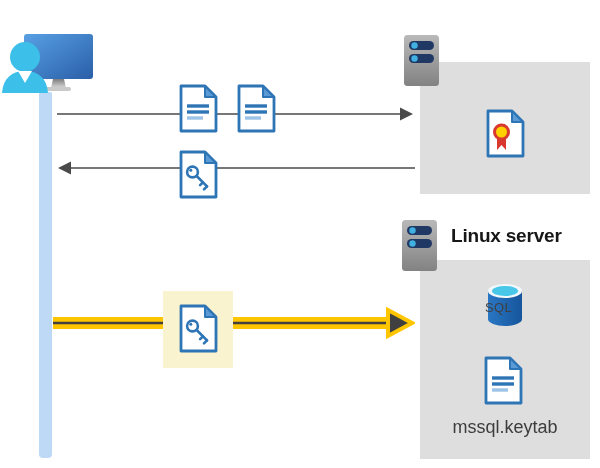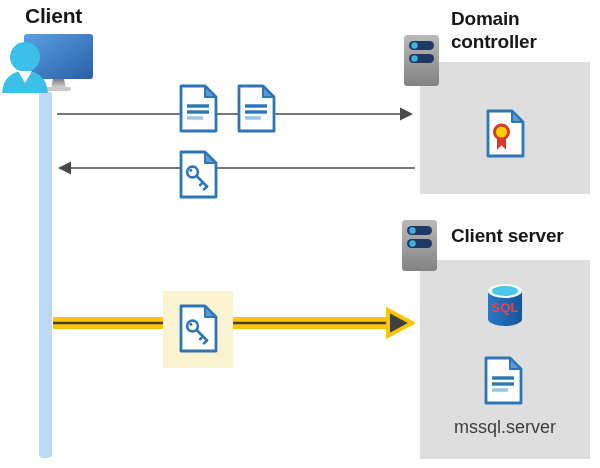--- a/index.html
+++ b/index.html
@@ -23,21 +23,21 @@
   .keyline { stroke:var(--doc-blue); stroke-width:2.6; fill:none; stroke-linecap:round; }
   .f-pill { fill:var(--server-pill); }
   .f-dot  { fill:var(--server-dot); }
   .f-cyan { fill:var(--person-cyan); }
   .arrowline { stroke:var(--arrow-gray); stroke-width:1.6; }
   .arrowhead { fill:var(--arrow-gray); }
   .band-y { stroke:var(--yellow-band); stroke-width:12; }
   .band-d { stroke:var(--yellow-head); stroke-width:2.6; }
   .head-y { fill:var(--yellow-head); stroke:var(--yellow-band); stroke-width:4; stroke-linejoin:miter; }
 
-  .sql-text { color:#ef4444; font-weight:bold; font-size:13px; text-align:center; letter-spacing:0.3px; }
+  .sql-text { color:#404040; font-weight:normal; font-size:13px; text-align:left; letter-spacing:0.3px; }
 </style>
 </head>
 <body>
 
 <svg width="0" height="0" style="position:absolute" aria-hidden="true">
   <defs>
     <linearGradient id="grad-mon" x1="0" y1="0" x2="1" y2="1">
       <stop offset="0" stop-color="#58a0e3"></stop>
         <stop offset="1" stop-color="#2a5fa8"></stop>
     </linearGradient>
@@ -162,23 +162,21 @@
   <div class="abs sql-text" style="left:485px; top:300px; width:40px;">SQL</div>
 
   <svg class="abs" style="left:483px; top:356px;" width="41" height="49" viewBox="0 0 41 49">
     <path class="doc-body" d="M3 2 H27 L38 13 V47 H3 Z"></path>
     <path class="doc-fold" d="M27 2 V13 H38 Z"></path>
     <line class="ldark" x1="9" y1="22" x2="31" y2="22"></line>
     <line class="ldark" x1="9" y1="28" x2="31" y2="28"></line>
     <line class="llight" x1="9" y1="34" x2="25" y2="34"></line>
   </svg>
 
-  <div class="abs heading" style="left:25px; top:4px; font-size:21px;">Client</div>
 
 
 
-  <div class="abs heading" style="left:451px; top:7px; width:122px; font-size:19px; line-height:23px;">Domain controller</div>
 
-  <div class="abs heading" style="left:451px; top:225px; width:145px; font-size:19px; white-space:nowrap;">Client server</div>
+  <div class="abs heading" style="left:451px; top:225px; width:145px; font-size:19px; white-space:nowrap;">Linux server</div>
 
-  <div class="abs sublabel" style="left:420px; top:417px; width:170px; font-size:18px; text-align:center;">mssql.server</div>
+  <div class="abs sublabel" style="left:420px; top:417px; width:170px; font-size:18px; text-align:center;">mssql.keytab</div>
 
 </div>
 
 </body></html>

